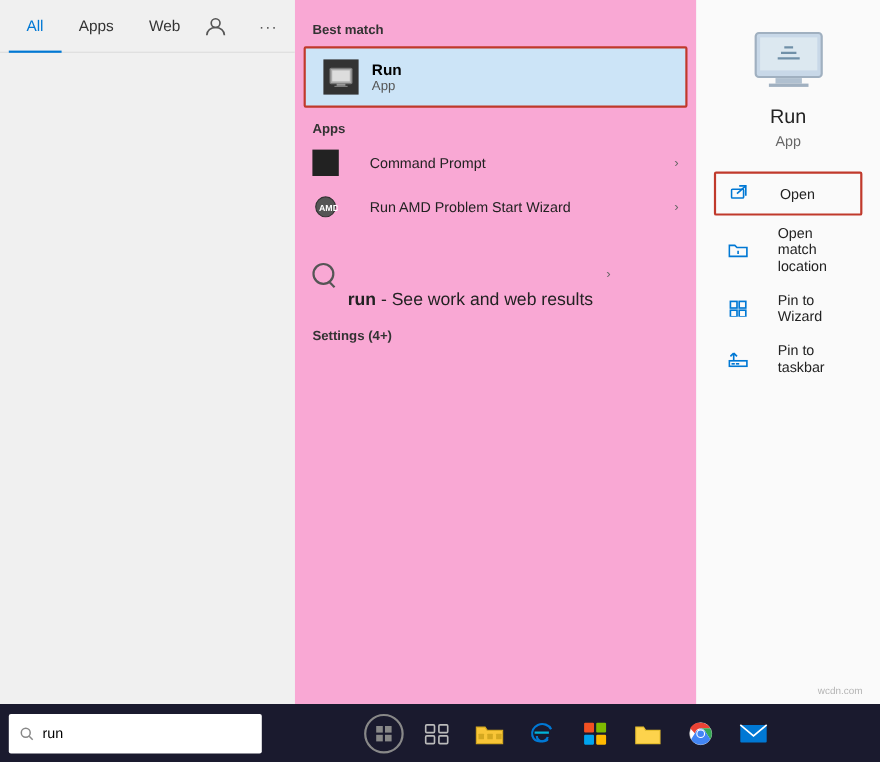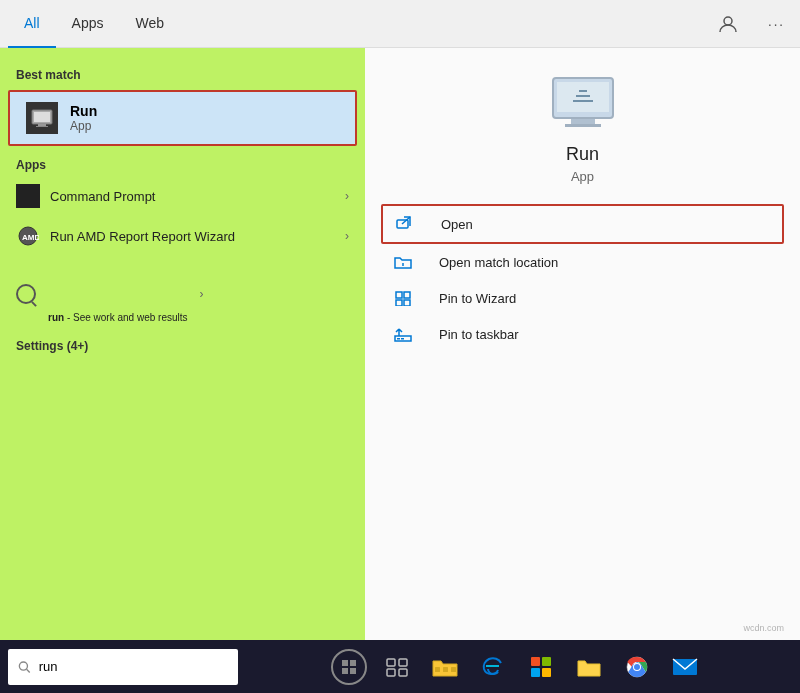--- a/index.html
+++ b/index.html
@@ -14,21 +14,21 @@
 
     
     .search-panel {
       position: absolute;
       top: 0;
       left: 0;
       width: 800px;
       height: 640px;
       background: #f0f0f0;
       display: flex;
-      flex-direction: column;
+      flex-direction: row;
     }
 
     
     .tabs-row {
       display: flex;
       align-items: center;
       background: #f0f0f0;
       padding: 0 8px;
       height: 48px;
       border-bottom: 1px solid #ddd;
@@ -76,21 +76,21 @@
     
     .content-area {
       display: flex;
       flex: 1;
       overflow: hidden;
     }
 
     
     .left-panel {
       width: 365px;
-      background: #bef264;
+      background: #f9a8d4;
       padding: 12px 0;
       overflow-y: auto;
       flex-shrink: 0;
     }
 
     .section-label {
       font-size: 12px;
       font-weight: 600;
       color: #333;
       padding: 8px 16px 4px 16px;
@@ -128,21 +128,21 @@
     .best-match-item .item-text .item-sub {
       font-size: 12px;
       color: #555;
     }
 
     .apps-list-item {
       display: flex;
       align-items: center;
       padding: 8px 16px;
       cursor: pointer;
-      gap: 10px;
+      gap: 28px;
     }
 
     .apps-list-item .item-icon-sq {
       width: 24px;
       height: 24px;
       background: #222;
       flex-shrink: 0;
     }
 
     .apps-list-item .item-label {
@@ -158,21 +158,21 @@
 
     .search-web-item {
       display: flex;
       align-items: center;
       padding: 8px 16px;
       cursor: pointer;
       gap: 12px;
     }
 
     .search-web-item .search-label {
-      font-size: 10px;
+      font-size: 16px;
       color: #222;
       margin-top: 48px;
     }
 
     .search-web-item .search-label span.query {
       font-weight: 600;
     }
 
     .search-icon-circle {
       width: 20px;
@@ -392,21 +392,21 @@
         <span class="chevron-right">›</span>
       </div>
 
       <div class="apps-list-item">
         <div class="amd-icon">
           <svg width="22" height="22" viewBox="0 0 22 22">
             <circle cx="11" cy="11" r="9" fill="#555" stroke="#333" stroke-width="1"></circle>
             <text x="5" y="15" font-size="8" fill="white" font-weight="bold">AMD</text>
           </svg>
         </div>
-        <span class="item-label">Run AMD Report Report Wizard</span>
+        <span class="item-label">Run AMD Problem Start Wizard</span>
         <span class="chevron-right">›</span>
       </div>
 
 
       <div class="search-web-item">
         <div class="search-icon-circle"></div>
         <span class="search-label">
           <span class="query">run</span><span> - See work and web results</span>
         </span>
         <span class="chevron-right">›</span>

